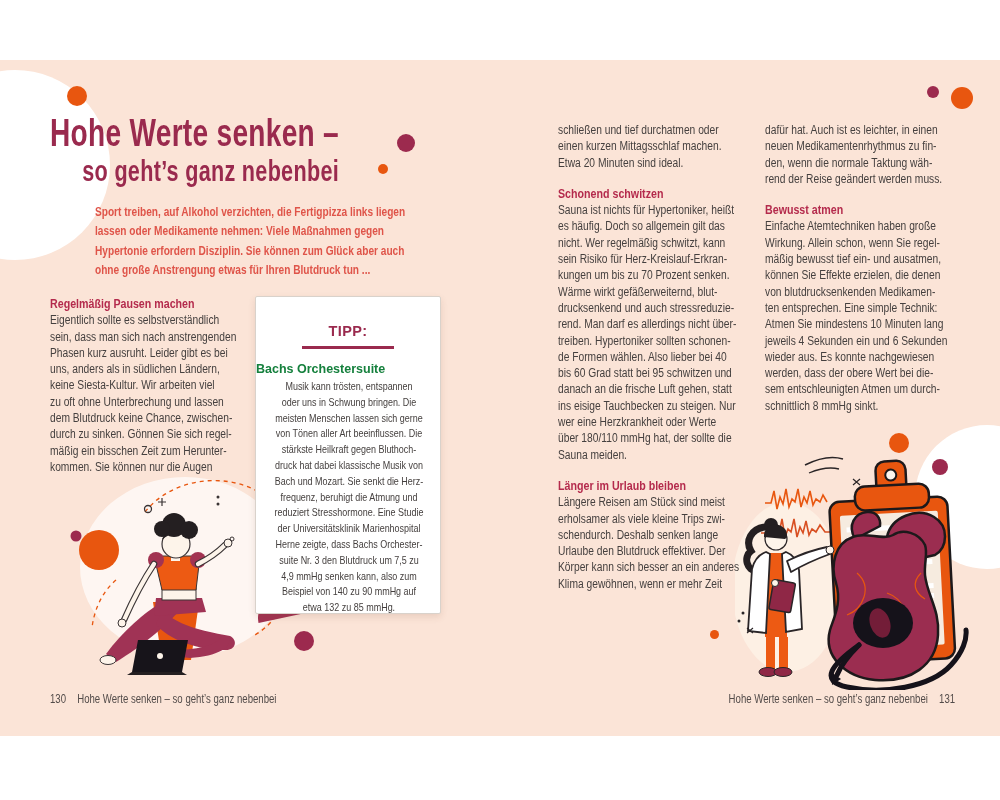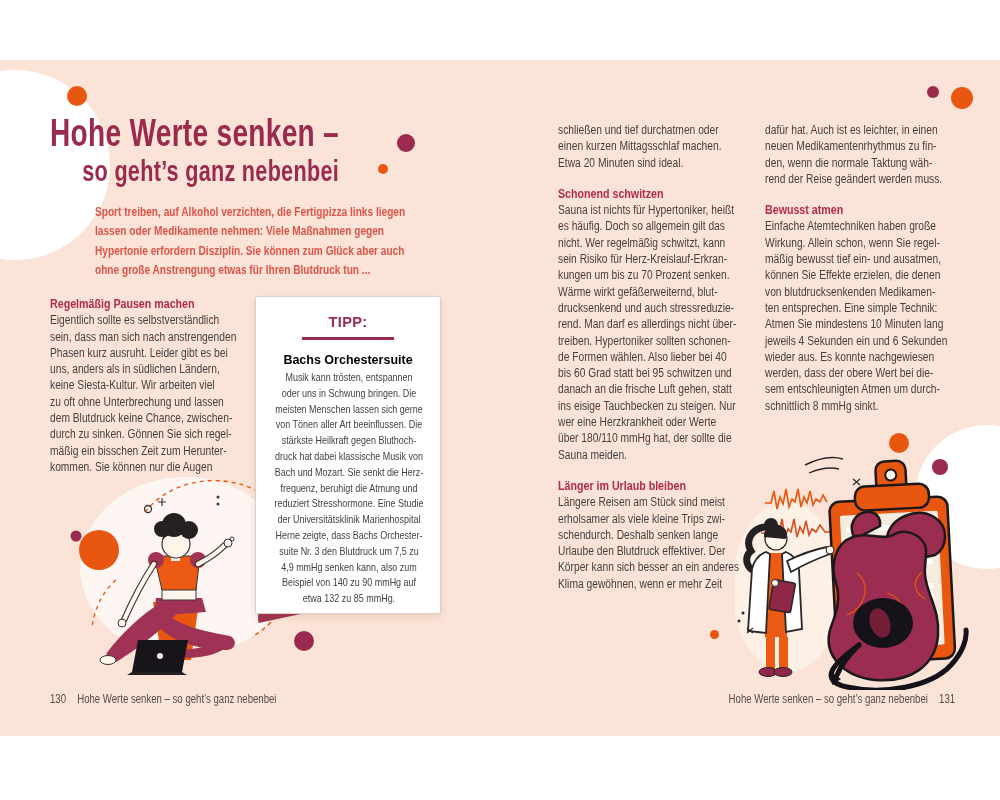--- a/index.html
+++ b/index.html
@@ -32,25 +32,25 @@
   .col h3{margin:15px 0 0 0;font-size:13px;line-height:16.3px;color:#b42a4c;white-space:pre;}
   .col h3:first-child{margin-top:0;}
 
   .col-left{left:50px;top:236px;}
   .col-r1{left:558px;top:62px;}
   .col-r2{left:765px;top:62px;}
 
   .tip{
     position:absolute;left:255px;top:236px;width:186px;height:318px;box-sizing:border-box;
     background:#ffffff;border:1px solid #d9d2cb;border-radius:2px;
-    box-shadow:0 3px 7px rgba(120,70,50,.14);padding-top:17px;z-index:3;
+    box-shadow:0 3px 7px rgba(120,70,50,.14);padding-top:26px;z-index:3;
   }
   .tip-label{text-align:center;color:#9a2a4e;font-weight:bold;font-size:14.5px;letter-spacing:.4px;}
   .tip-rule{width:92px;height:3px;background:#9a2a4e;margin:7px auto 13px;}
-  .tip-heading{text-align:center;font-weight:bold;font-size:12.5px;color:#000000;margin:0 0 3px 0;}
+  .tip-heading{text-align:left;font-weight:bold;font-size:12.5px;color:#15803d;margin:0 0 3px 0;}
   .tip-body{
     font-size:11.5px;line-height:15.8px;color:#45403f;text-align:center;white-space:pre;
     width:210px;margin-left:-12px;transform:scaleX(.78);transform-origin:50% 0;
   }
 
   .footer{
     position:absolute;top:632px;font-size:12px;color:#524b49;display:flex;gap:14px;
     transform:scaleX(.8);white-space:nowrap;z-index:2;
   }
   .footer-left{left:50px;transform-origin:0 0;}

